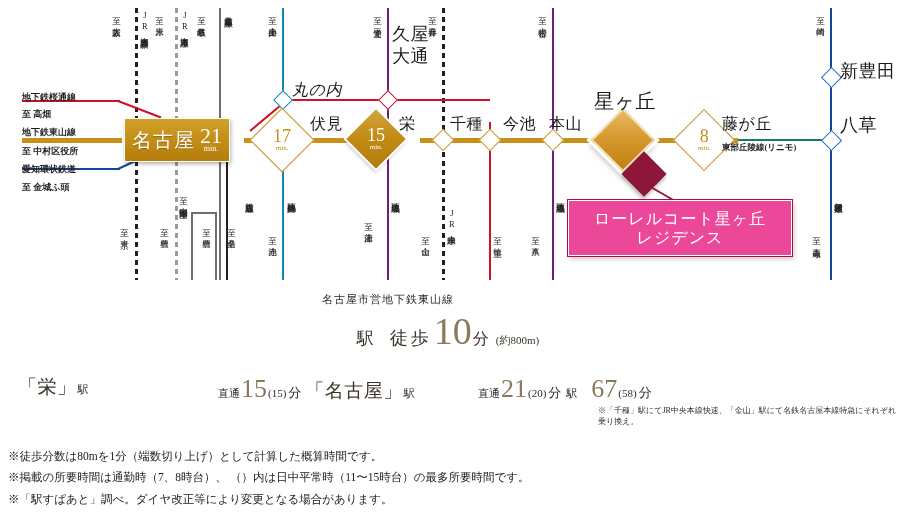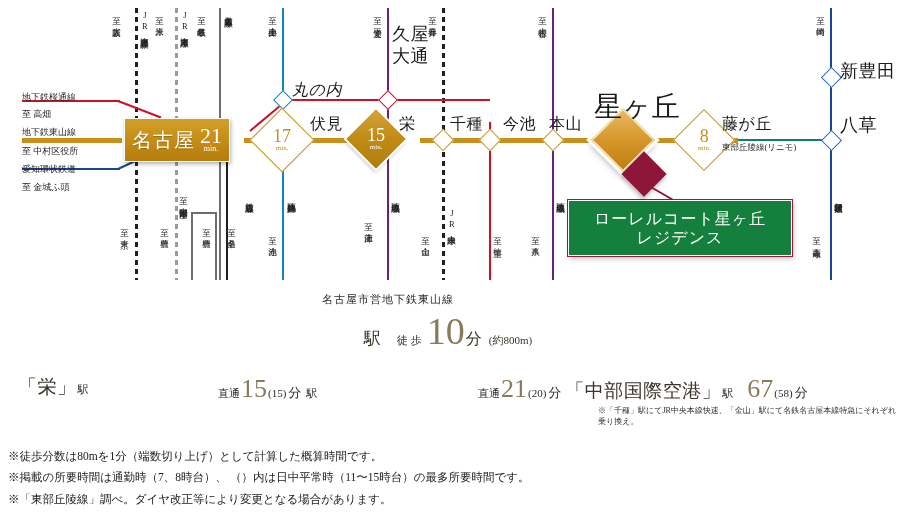--- a/index.html
+++ b/index.html
@@ -23,20 +23,21 @@
     line-height:1.05;
     letter-spacing:0.5px;
     white-space:nowrap;
     color:#231f20;
   }
 
   
   .hlabel{
     font-size:9px;white-space:nowrap;color:#231f20;
     font-family:"Liberation Serif","DejaVu Serif",serif;
+    font-weight:bold;
   }
   .stname{
     font-size:16px;white-space:nowrap;color:#1a1a1a;
     font-family:"Liberation Serif","DejaVu Serif",serif;
     letter-spacing:0.5px;
     text-align:right;
   }
   .stname.big{font-size:18px;}
 
   
@@ -113,42 +114,42 @@
     box-shadow:0 0 0 3px #ffffff, 3px 4px 6px rgba(0,0,0,0.28);
   }
   #prop-dia{
     position:absolute;
     transform:rotate(45deg);
     background:#8e1639;
     box-shadow:2px 3px 4px rgba(0,0,0,0.25);
   }
   #prop-callout{
     position:absolute;
-    background:#15803d;
+    background:#ec4899;
     border:1.5px solid #ffffff;
     outline:1.5px solid #a4123a;
     color:#ffffff;
     display:flex;flex-direction:column;align-items:center;justify-content:center;
     line-height:1.2;
     box-shadow:2px 3px 5px rgba(0,0,0,0.22);
   }
   #prop-callout span{font-size:16px;letter-spacing:1px;}
 
   
   #headline{
     position:absolute;left:0;top:292px;width:898px;text-align:center;
   }
   #hl-sub{font-size:11px;letter-spacing:1px;color:#2b2b2b;margin-left:-122px;}
   #hl-main{
     margin-top:2px;white-space:nowrap;color:#3a3328;
     display:flex;align-items:baseline;justify-content:center;margin-left:-8px;
   }
   #hl-main .q{font-size:30px;letter-spacing:2px;color:#4b4236;}
   #hl-main .eki{font-size:17px;margin-left:6px;color:#3a3328;}
-  #hl-main .toho{font-size:11px;margin-left:16px;letter-spacing:3px;color:#3a3328;}
+  #hl-main .toho{font-size:18px;margin-left:16px;letter-spacing:3px;color:#3a3328;}
   #hl-main .num10{font-size:38px;color:#8a7a5c;margin-left:2px;font-family:"Liberation Serif",serif;}
   #hl-main .fun{font-size:16px;color:#3a3328;margin-left:1px;}
   #hl-main .approx{font-size:11px;color:#3a3328;margin-left:7px;}
 
   #routes{position:absolute;left:0;top:368px;width:898px;height:46px;}
   .rt{position:absolute;white-space:nowrap;display:flex;align-items:baseline;color:#2b2b2b;}
   .rt .sta{font-size:19px;letter-spacing:0.5px;color:#3a3328;}
   .rt .ek{font-size:11px;margin-left:1px;}
   .rt .pre{font-size:11px;letter-spacing:0;}
   .rt .big{font-size:26px;color:#8a7a5c;margin:0 1px;font-family:"Liberation Serif",serif;}
@@ -276,21 +277,21 @@
   <div class="dia" style="left:435px;top:132px;width:14px;height:14px;"></div>
   <div class="abs stname" style="left:450px;top:114px;">千種</div>
 
   <div class="dia" style="left:482px;top:132px;width:14px;height:14px;"></div>
   <div class="abs stname" style="left:503px;top:114px;">今池</div>
 
   <div class="dia" style="left:545px;top:132px;width:14px;height:14px;"></div>
   <div class="abs stname" style="left:549px;top:114px;">本山</div>
 
   <div id="hoshi-dia" style="left:600px;top:117px;width:42px;height:42px;"></div>
-  <div class="abs stname" style="left:594px;top:88px;font-size:28px;">星ヶ丘</div>
+  <div class="abs stname" style="left:594px;top:88px;font-size:20px;">星ヶ丘</div>
 
   <div id="prop-dia" style="left:628px;top:158px;width:32px;height:32px;"></div>
   <div class="line" style="left:649px;top:185px;width:36px;height:2px;background:#8e1639;transform:rotate(30deg);transform-origin:left center;"></div>
   <div id="prop-callout" style="left:568px;top:200px;width:222px;height:54px;">
     <span>ローレルコート星ヶ丘</span>
     <span>レジデンス</span>
   </div>
 
   <div class="timedia" style="left:682px;top:118px;width:42px;height:42px;">
     <div class="inner">
@@ -324,35 +325,35 @@
   <div class="rt" style="left:18px;top:6px;">
     <span class="sta">「栄」</span>
     <span class="ek">駅</span>
   </div>
 
   <div class="rt" style="left:218px;top:6px;">
     <span class="pre">直通</span>
     <span class="big">15</span>
     <span class="par">(15)</span>
     <span class="fn">分</span>
+    <span class="sta">「名古屋」</span>
     <span class="ek">駅</span>
   </div>
 
   <div class="rt" style="left:478px;top:6px;">
     <span class="pre">直通</span>
     <span class="big">21</span>
     <span class="par">(20)</span>
     <span class="fn">分</span>
-    <span class="sta">「中部国際空港」</span>
     <span class="ek">駅</span>
     <span class="big" style="margin-left:14px;">67</span>
     <span class="par">(58)</span>
     <span class="fn">分</span>
   </div>
 </div>
 
 <div id="rt-note">※「千種」駅にてJR中央本線快速、「金山」駅にて名鉄名古屋本線特急にそれぞれ乗り換え。</div>
 
 <div id="disclaimer">
   <div>※徒歩分数は80mを1分（端数切り上げ）として計算した概算時間です。</div>
   <div>※掲載の所要時間は通勤時（7、8時台）、 （）内は日中平常時（11〜15時台）の最多所要時間です。</div>
-  <div>※「東部丘陵線」調べ。ダイヤ改正等により変更となる場合があります。</div>
+  <div>※「駅すぱあと」調べ。ダイヤ改正等により変更となる場合があります。</div>
 </div>
 
 </body></html>

